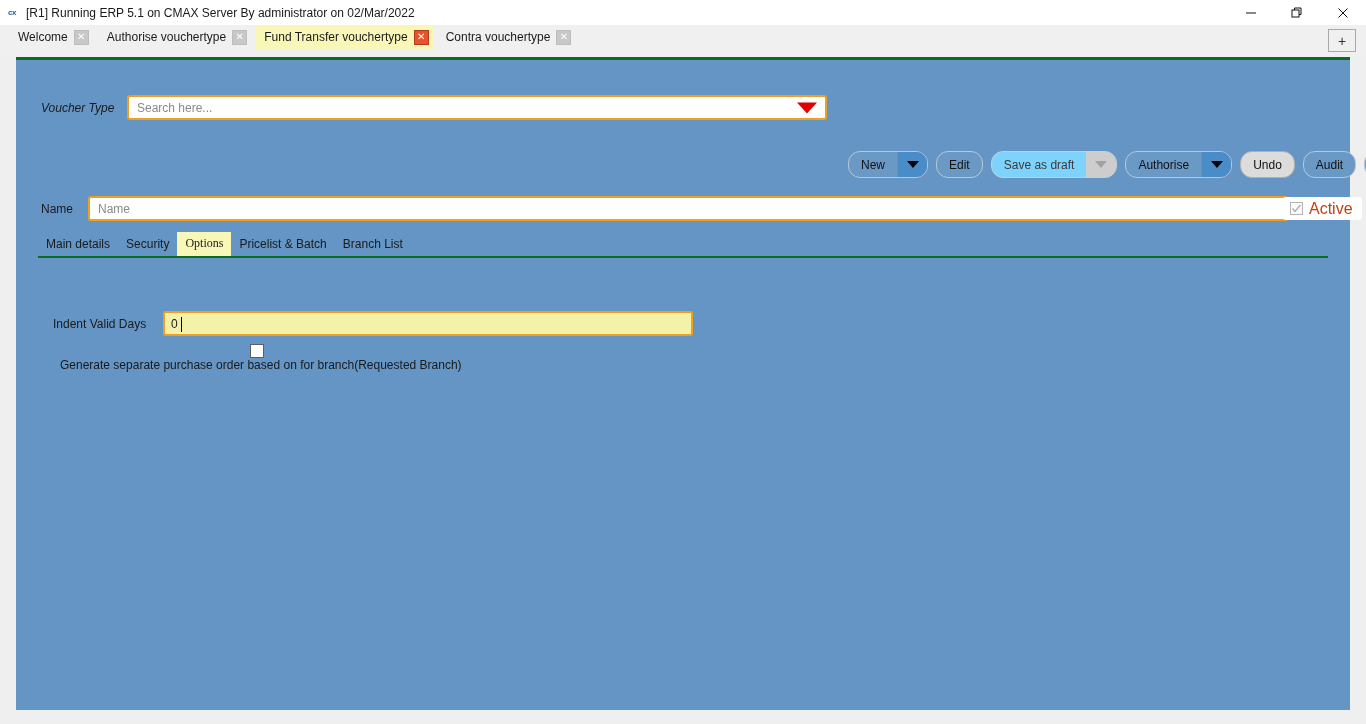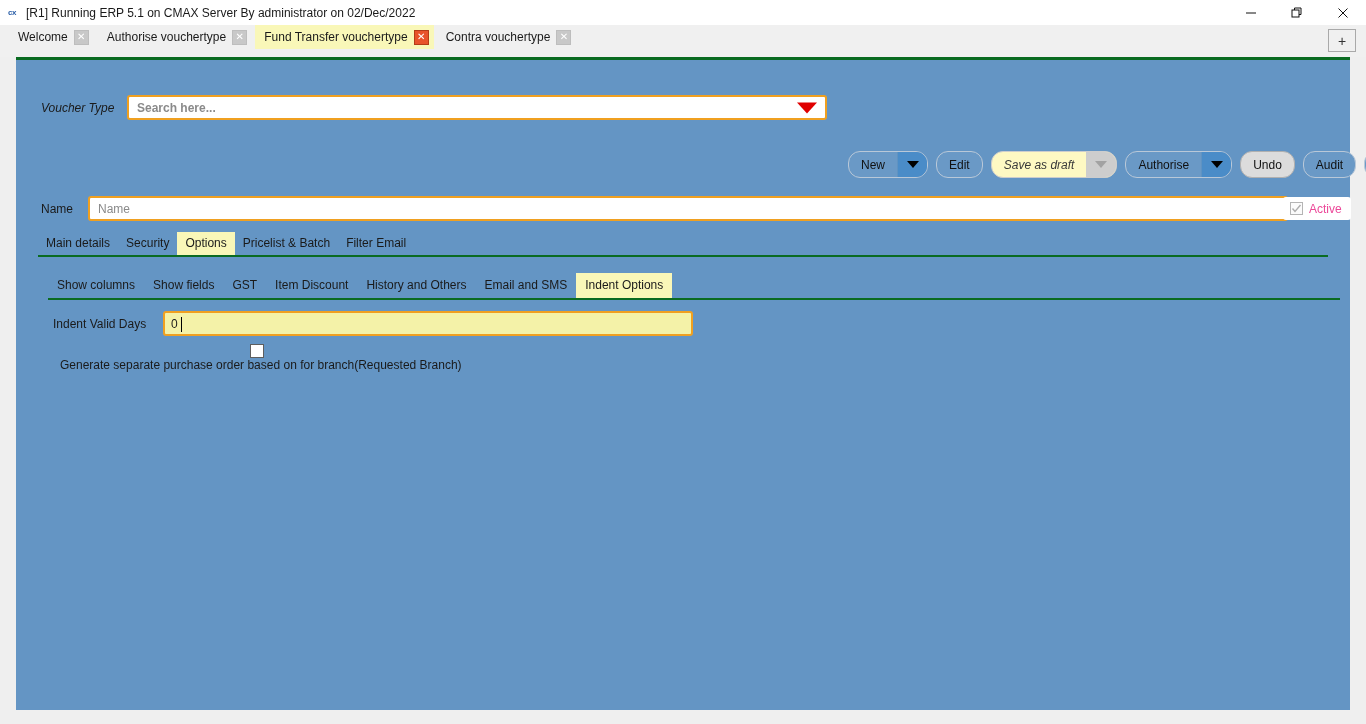--- a/index.html
+++ b/index.html
@@ -107,21 +107,20 @@
     border-radius: 3px;
     display: flex; align-items: center;
     margin-left: 6px;
   }
   #search-input {
     border: none; outline: none; background: transparent;
     width: 660px; height: 14px;
     font-size: 12px; color: #2b2b2b;
     padding-left: 8px;
     font-family: "Liberation Sans", sans-serif;
-    font-weight: bold;
   }
   #search-input::placeholder { color: #8a8a8a; }
   #search-arrow {
     position: absolute; right: 8px; top: 50%;
     transform: translateY(-50%);
     width: 0; height: 0;
     border-left: 10px solid transparent;
     border-right: 10px solid transparent;
     border-top: 11px solid #e00000;
   }
@@ -152,21 +151,21 @@
     border-left: 1px solid #5f93c2;
   }
   .tb-btn .split .caret {
     width: 0; height: 0;
     border-left: 6px solid transparent;
     border-right: 6px solid transparent;
     border-top: 7px solid #000;
   }
   .tb-btn.plain { background: #6a99c6; }
   .tb-btn.disabled {
-    background: #fef9c3; border-color: #cdcdcd; font-style: italic;
+    background: #7dd3fc; border-color: #cdcdcd;
   }
   .tb-btn.disabled .cap { color: #3a3a3a; }
   .tb-btn.disabled .split {
     background: #cdcdcd; border-left: none;
   }
   .tb-btn.disabled .split .caret {
     border-top-color: #a2a2a2;
   }
   .tb-btn.light { background: #dcdcdc; border-color: #b0b0b0; }
   .tb-btn.light .cap { color: #111; }
@@ -200,35 +199,35 @@
     padding: 0 9px 0 7px;
   }
   #active-box {
     width: 13px; height: 13px;
     border: 1px solid #b4b4b4;
     background: #fbfbfb;
     display: flex; align-items: center; justify-content: center;
     margin-right: 6px; flex: none;
   }
   #active-box svg { display: block; }
-  #active-label { font-size: 12px; color: #ec4899; }
+  #active-label { font-size: 16px; color: #c2410c; }
 
   
   #main-tabs {
     position: absolute; left: 22px; top: 172px;
     width: 1290px;
     display: flex; align-items: flex-end;
     border-bottom: 2px solid #0a6b21;
   }
   .mtab {
     font-size: 12px; color: #1a1a1a;
     padding: 4px 8px 5px 8px;
     white-space: nowrap;
   }
-  .mtab.sel { background: #f9f7b8; }
+  .mtab.sel { background: #f9f7b8; font-family: Liberation Serif, serif; }
 
   
   #sub-tabs {
     position: absolute; left: 32px; top: 213px;
     width: 1292px;
     display: flex; align-items: flex-end;
     border-bottom: 2px solid #0a6b21;
   }
   .stab {
     font-size: 12px; color: #1a1a1a;
@@ -271,21 +270,21 @@
     background: #ffffff;
     margin-right: 7px; flex: none;
   }
   #gen-po-label { font-size: 12px; color: #1a1a1a; white-space: nowrap; }
 </style>
 </head>
 <body>
 
 <div id="titlebar">
   <div id="app-icon">cx</div>
-  <div id="title-text">[R1] Running ERP 5.1 on CMAX Server By administrator on 02/Dec/2022</div>
+  <div id="title-text">[R1] Running ERP 5.1 on CMAX Server By administrator on 02/Mar/2022</div>
   <div id="win-controls">
     <div class="win-btn">
       <svg width="12" height="12" viewBox="0 0 12 12">
           <line x1="1" y1="6" x2="11" y2="6" stroke="#111" stroke-width="1"></line>
         </svg>
     </div>
     <div class="win-btn">
       <svg width="12" height="12" viewBox="0 0 12 12">
         <rect x="1" y="3" width="7" height="7" fill="none" stroke="#111" stroke-width="1"></rect>
         <polyline points="3.5,3 3.5,1 10,1 10,7.5 8,7.5" fill="none" stroke="#111" stroke-width="1"></polyline>
@@ -377,32 +376,23 @@
         </svg>
     </span>
     <span id="active-label">Active</span>
   </div>
 
   <div id="main-tabs">
     <div class="mtab">Main details</div>
     <div class="mtab">Security</div>
     <div class="mtab sel">Options</div>
     <div class="mtab">Pricelist &amp; Batch</div>
-    <div class="mtab">Filter Email</div>
-  </div>
-
-  <div id="sub-tabs">
-    <div class="stab">Show columns</div>
-    <div class="stab">Show fields</div>
-    <div class="stab">GST</div>
-    <div class="stab">Item Discount</div>
-    <div class="stab">History and Others</div>
-    <div class="stab">Email and SMS</div>
-    <div class="stab sel">Indent Options</div>
-  </div>
+    <div class="mtab">Branch List</div>
+  </div>
+
 
   <div class="row" id="indent-row">
     <span class="field-label" id="indent-label">Indent Valid Days</span>
     <div id="indent-wrap">
       <input id="indent-input" type="text" value="0" style="">
       <span id="caret"></span>
     </div>
   </div>
 
   <div id="gen-po-row">

